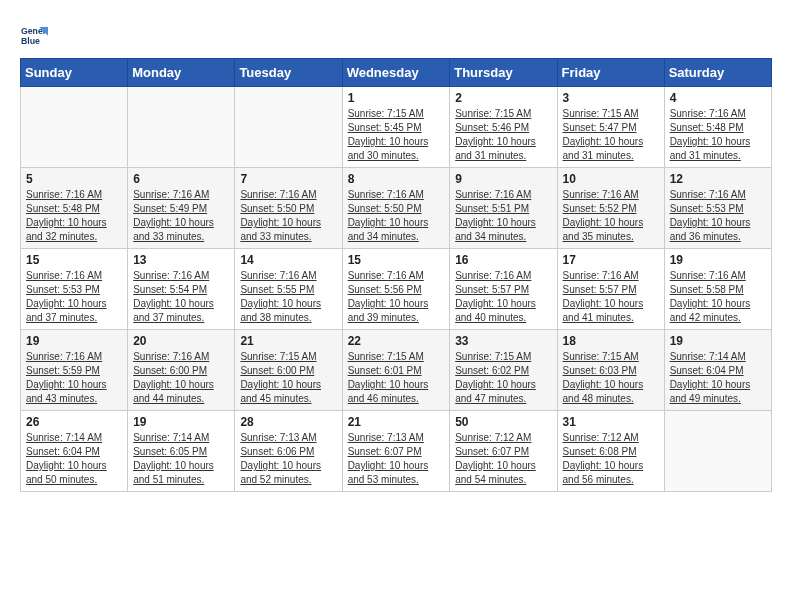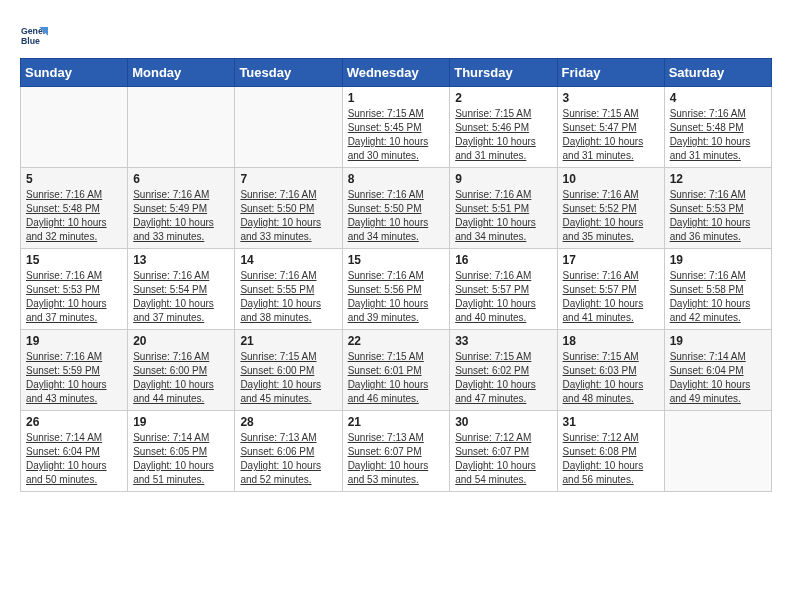--- a/index.html
+++ b/index.html
@@ -332,21 +332,21 @@
 and 52 minutes.</div>
         </td>
         <td>
           <span class="day-num">21</span>
           <div class="day-info" style="white-space: pre-line;">Sunrise: 7:13 AM
 Sunset: 6:07 PM
 Daylight: 10 hours
 and 53 minutes.</div>
         </td>
         <td>
-          <span class="day-num">30</span>
+          <span class="day-num">50</span>
           <div class="day-info" style="white-space: pre-line;">Sunrise: 7:12 AM
 Sunset: 6:07 PM
 Daylight: 10 hours
 and 54 minutes.</div>
         </td>
         <td>
           <span class="day-num">31</span>
           <div class="day-info" style="white-space: pre-line;">Sunrise: 7:12 AM
 Sunset: 6:08 PM
 Daylight: 10 hours

